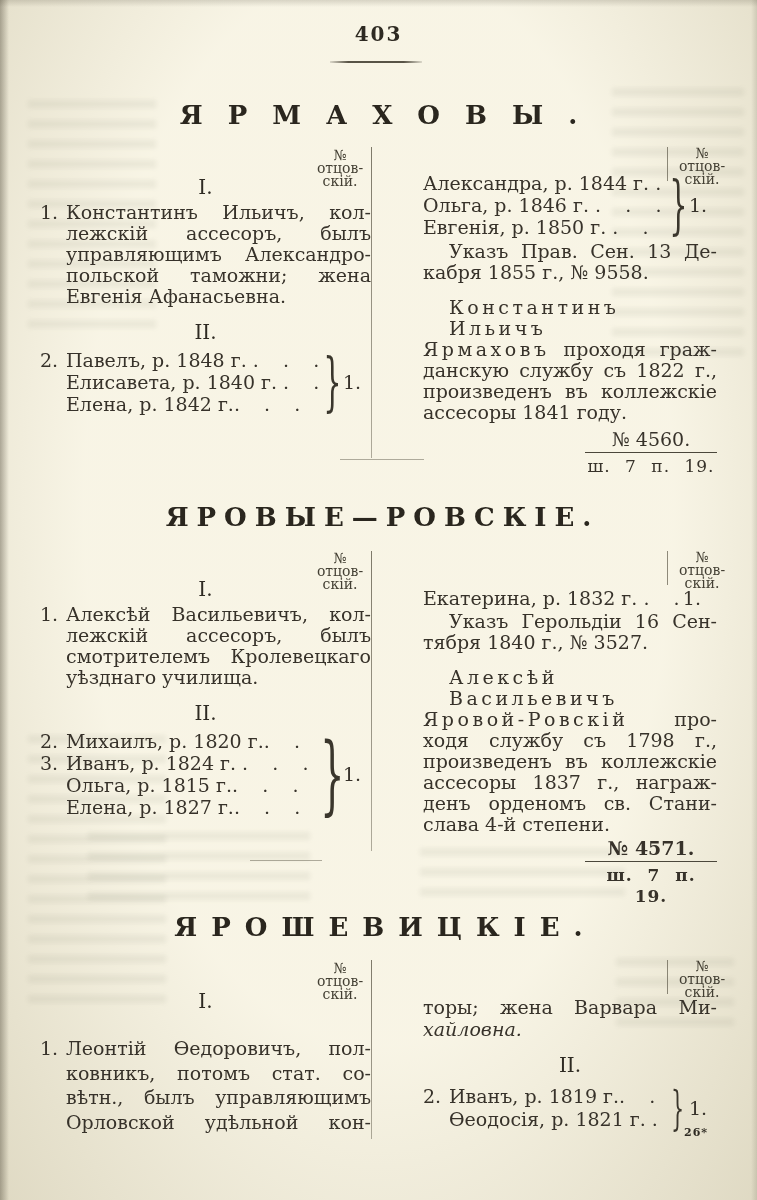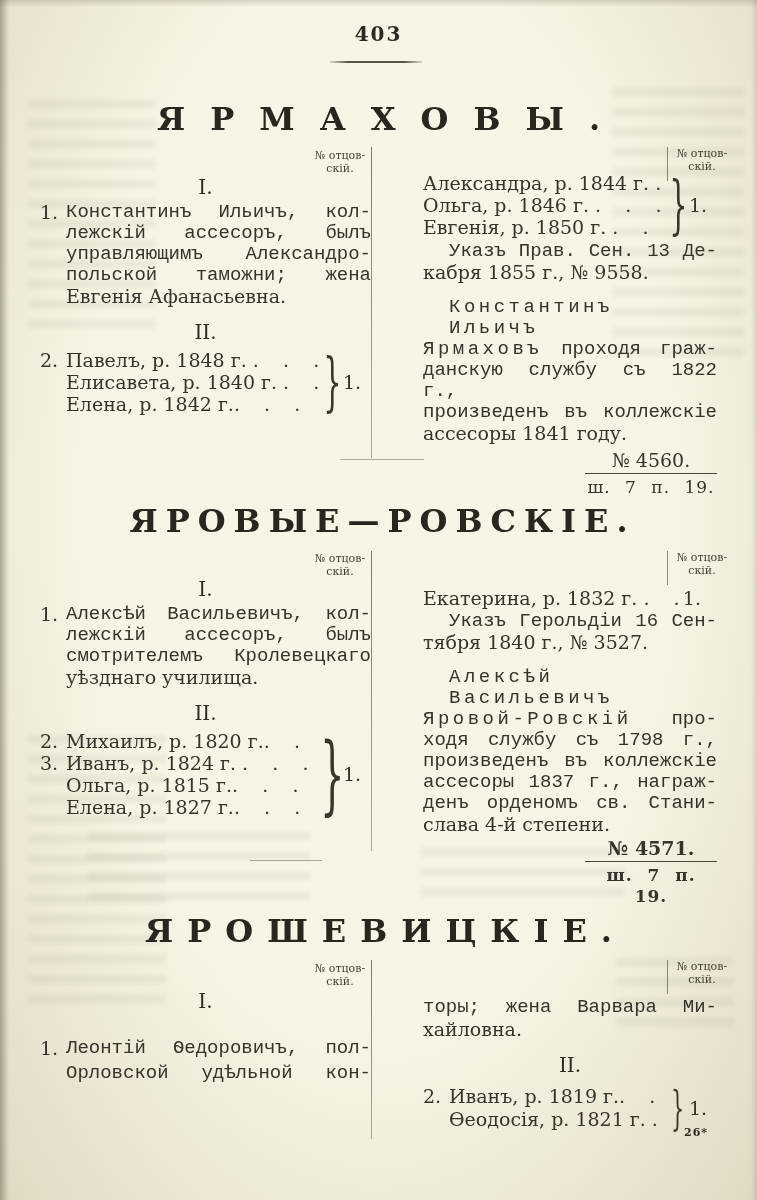--- a/index.html
+++ b/index.html
@@ -17,35 +17,35 @@
     background:linear-gradient(to bottom, rgba(70,64,48,0.18), rgba(70,64,48,0)); }
   .edge-right { position:absolute; right:0; top:0; width:6px; height:100%;
     background:linear-gradient(to left, rgba(70,64,48,0.15), rgba(70,64,48,0)); }
 
   .pnum { position:absolute; top:22px; left:0; width:100%; text-align:center;
     font-size:20px; font-weight:bold; letter-spacing:2px; color:#2e2a22; }
   .pnum-rule { position:absolute; top:61px; left:330px; width:92px; height:2px;
     background:linear-gradient(to right, rgba(60,55,42,0.15), rgba(60,55,42,0.85) 20%, rgba(60,55,42,0.85) 80%, rgba(60,55,42,0.15)); }
 
   .famtitle { position:absolute; left:0; width:100%; text-align:center;
-    font-size:32px; font-weight:bold; color:#2a261e; white-space:nowrap; }
-
-  .collabel { position:absolute; width:62px; font-size:11px; line-height:13px;
+    font-size:26px; font-weight:bold; color:#2a261e; white-space:nowrap; }
+
+  .collabel { position:absolute; width:62px; font-size:14px; line-height:13px;
     text-align:center; color:#444034; }
   .vrule { position:absolute; width:1px;
     background:linear-gradient(to bottom, rgba(85,80,64,0.75), rgba(85,80,64,0.45)); }
   .minirule { position:absolute; width:1px; background:rgba(85,80,64,0.65); }
   .hairline { position:absolute; height:1px; background:rgba(85,80,64,0.45); }
 
   .col { position:absolute; font-size:19px; line-height:21px; }
   .gen { font-size:20px; line-height:22px; text-align:center; color:#2e2a22; }
   .entry { display:flex; }
   .enum { width:26px; flex-shrink:0; }
   .elines { flex:1; min-width:0; }
-  .jl { text-align:justify; text-align-last:justify;font-family:Liberation Mono, monospace; }
+  .jl { text-align:justify; text-align-last:justify; }
   .ll { text-align:left; text-align-last:left; }
   .ind { padding-left:26px; }
   .sp { letter-spacing:3.5px; }
   .lh24 .eline { line-height:24.5px; }
 
   .group { display:flex; align-items:stretch; }
   .grows { flex:1; min-width:0; }
   .grow { display:flex; height:22px; line-height:22px; }
   .grow23 { height:23px; line-height:23px; }
   .gnum { width:26px; flex-shrink:0; }
@@ -259,28 +259,30 @@
     <div>№ отцов-</div>
     <div>скій.</div>
   </div>
 
   <div class="col" style="left:40px; top:990px; width:331px;">
     <div class="gen">I.</div>
     <div class="entry lh24" style="margin-top:24px;">
       <div class="enum" style="line-height:24.5px;">1.</div>
       <div class="elines">
         <div class="eline jl">Леонтій Ѳедоровичъ, пол-</div>
+        <div class="eline jl">ковникъ, потомъ стат. со-</div>
+        <div class="eline jl">вѣтн., былъ управляющимъ</div>
         <div class="eline jl">Орловской удѣльной кон-</div>
       </div>
     </div>
   </div>
 
   <div class="col" style="left:423px; top:996px; width:294px;">
     <div class="eline jl" style="line-height:22px;">торы; жена Варвара Ми-</div>
-    <div class="eline ll" style="line-height:22px;">хайловна.</div>
+    <div class="eline ll" style="line-height:22px;font-style:italic;">хайловна.</div>
     <div class="gen" style="margin-top:14px;">II.</div>
     <div class="group" style="margin-top:9px;">
       <div class="grows">
         <div class="grow grow23">
           <span class="gnum">2.</span>
           <span class="gtext">Иванъ, р. 1819 г..    .    .    .</span>
         </div>
         <div class="grow grow23">
           <span class="gnum"></span>
           <span class="gtext">Ѳеодосія, р. 1821 г. .    .    .</span>

